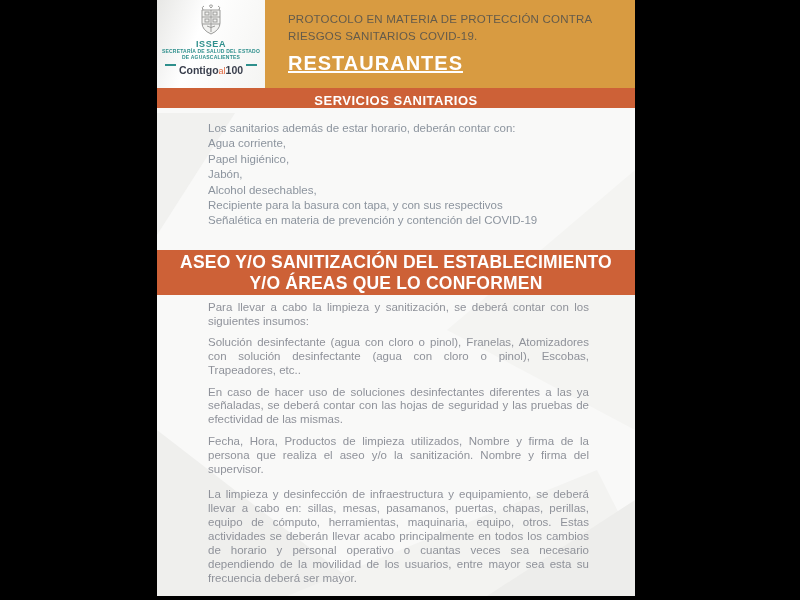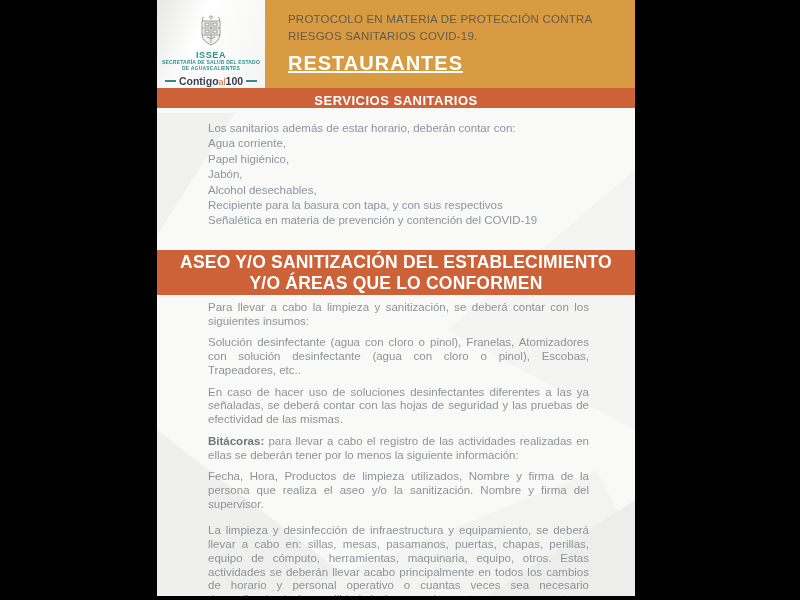--- a/index.html
+++ b/index.html
@@ -18,26 +18,26 @@
 
   
   .header {
     position:absolute; top:0; left:0; right:0; height:88px;
     background:#d89b41; display:flex;
   }
   .logo-box {
     width:108px; height:88px; flex:0 0 108px;
     background:linear-gradient(110deg,#e7e7e5 0%,#ffffff 38%,#f4f4f2 100%);
     display:flex; flex-direction:column; align-items:center;
-    padding-top:15px;
+    padding-top:4px;
   }
   .crest { width:34px; height:34px; }
   .issea-label { color:#2e8f8c; font-weight:bold; font-size:9px; letter-spacing:.6px; margin-top:1px; }
   .org-name { color:#2e8f8c; font-size:5px; font-weight:bold; text-align:center; line-height:5.6px; letter-spacing:.2px; }
-  .slogan-row { display:flex; align-items:center; gap:3px; margin-top:4px; }
+  .slogan-row { display:flex; gap:3px; margin-top:4px; }
   .slogan-rule { width:11px; height:2px; background:#2e8f8c; }
   .slogan { font-size:10.5px; font-weight:bold; color:#3a3f4d; white-space:nowrap; }
   .slogan .al { color:#e0653c; font-weight:normal; font-size:9px; }
 
   .header-text { padding:11px 0 0 23px; }
   .protocol-line { color:#645b4b; font-size:11.5px; line-height:16.5px; letter-spacing:.2px; white-space:nowrap; }
   .page-title { color:#ffffff; font-size:20px; font-weight:800; letter-spacing:1px; margin-top:8px;text-decoration:underline; }
 
   
   .banner {
@@ -119,18 +119,17 @@
 
   <div class="banner banner2">
     <div>ASEO Y/O SANITIZACIÓN DEL ESTABLECIMIENTO</div>
     <div>Y/O ÁREAS QUE LO CONFORMEN</div>
   </div>
 
   <div class="paragraphs">
     <p>Para llevar a cabo la limpieza y sanitización, se deberá contar con los siguientes insumos:</p>
     <p>Solución desinfectante (agua con cloro o pinol), Franelas, Atomizadores con solución desinfectante (agua con cloro o pinol), Escobas, Trapeadores, etc..</p>
     <p>En caso de hacer uso de soluciones desinfectantes diferentes a las ya señaladas, se deberá contar con las hojas de seguridad y las pruebas de efectividad de las mismas.</p>
-    <p><span class="bold-lead">Bitácoras:</span><span> para llevar a cabo el registro de las actividades realizadas en ellas se deberán tener por lo menos la siguiente información:</span></p>
     <p>Fecha, Hora, Productos de limpieza utilizados, Nombre y firma de la persona que realiza el aseo y/o la sanitización. Nombre y firma del supervisor.</p>
     <p class="gap-before">La limpieza y desinfección de infraestructura y equipamiento, se deberá llevar a cabo en: sillas, mesas, pasamanos, puertas, chapas, perillas, equipo de cómputo, herramientas, maquinaria, equipo, otros. Estas actividades se deberán llevar acabo principalmente en todos los cambios de horario y personal operativo o cuantas veces sea necesario dependiendo de la movilidad de los usuarios, entre mayor sea esta su frecuencia deberá ser mayor.</p>
   </div>
 
 </div>
 
 </body></html>

